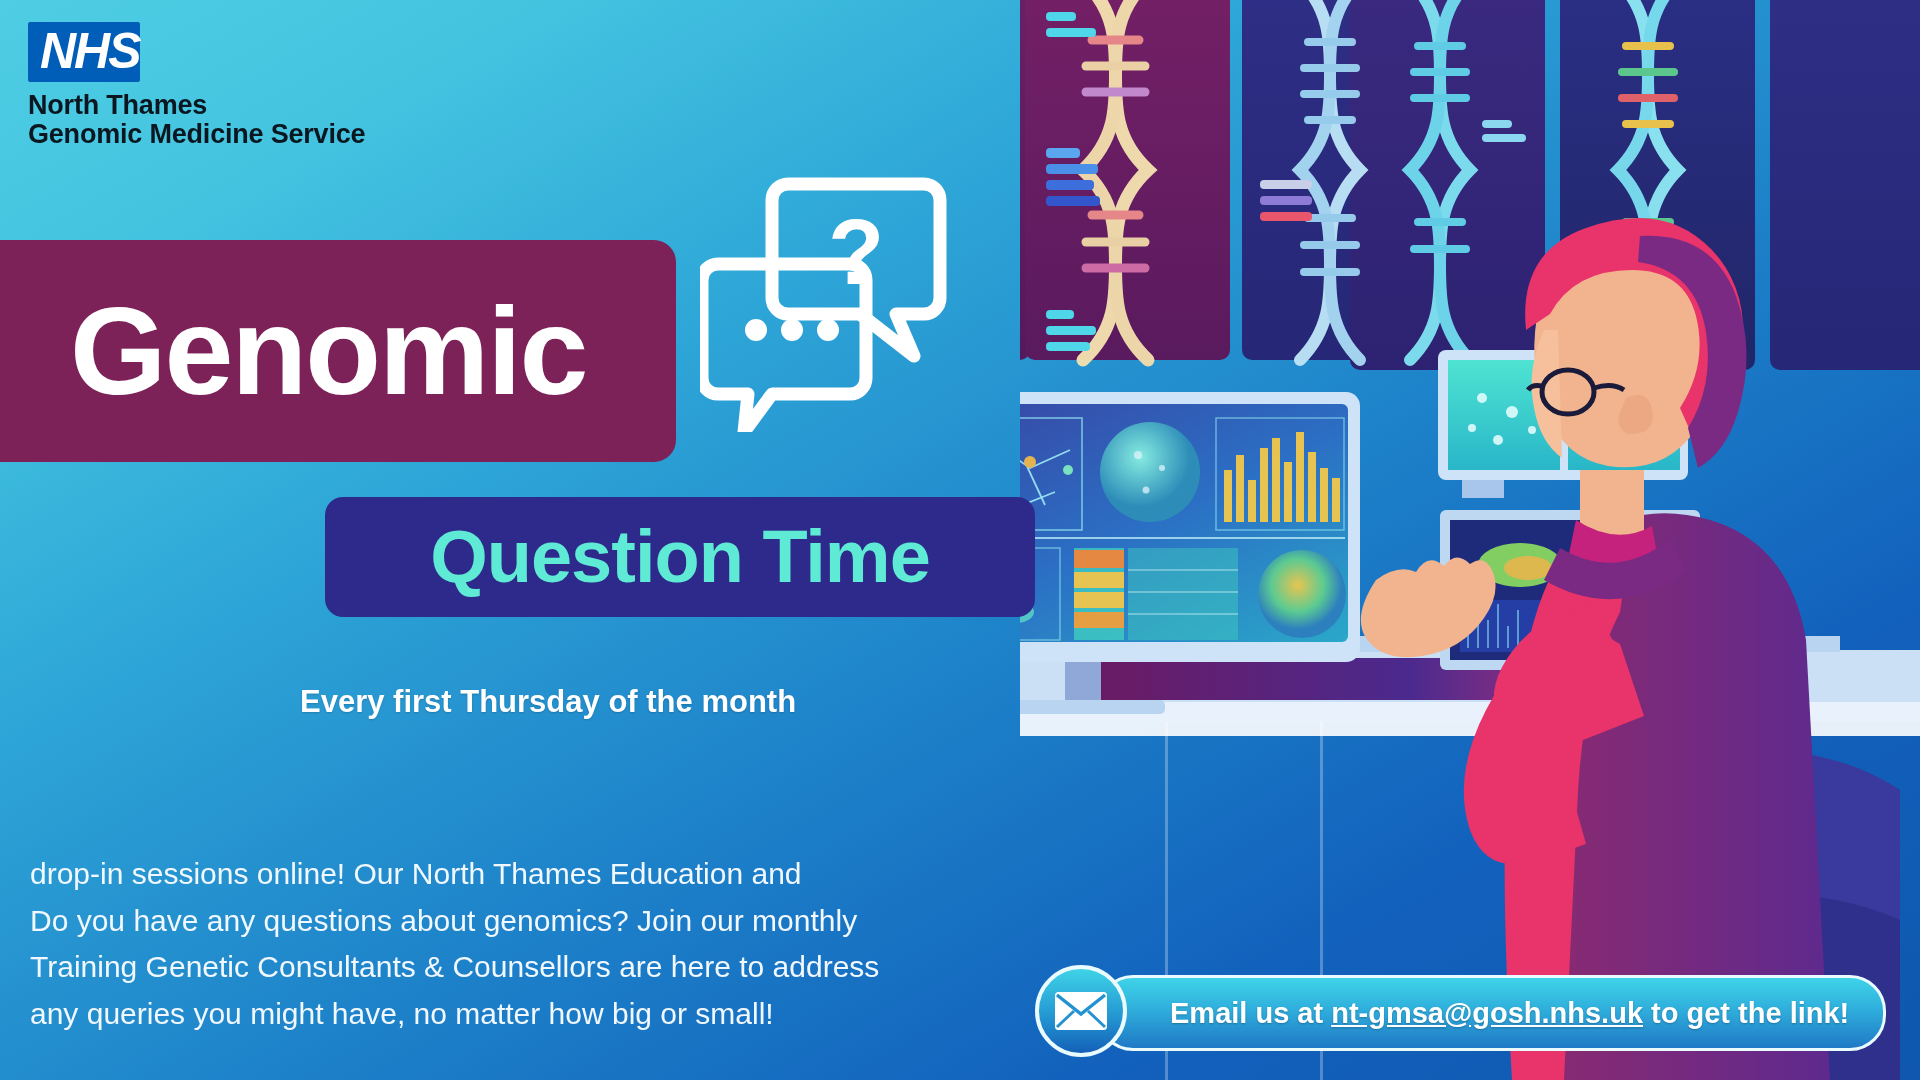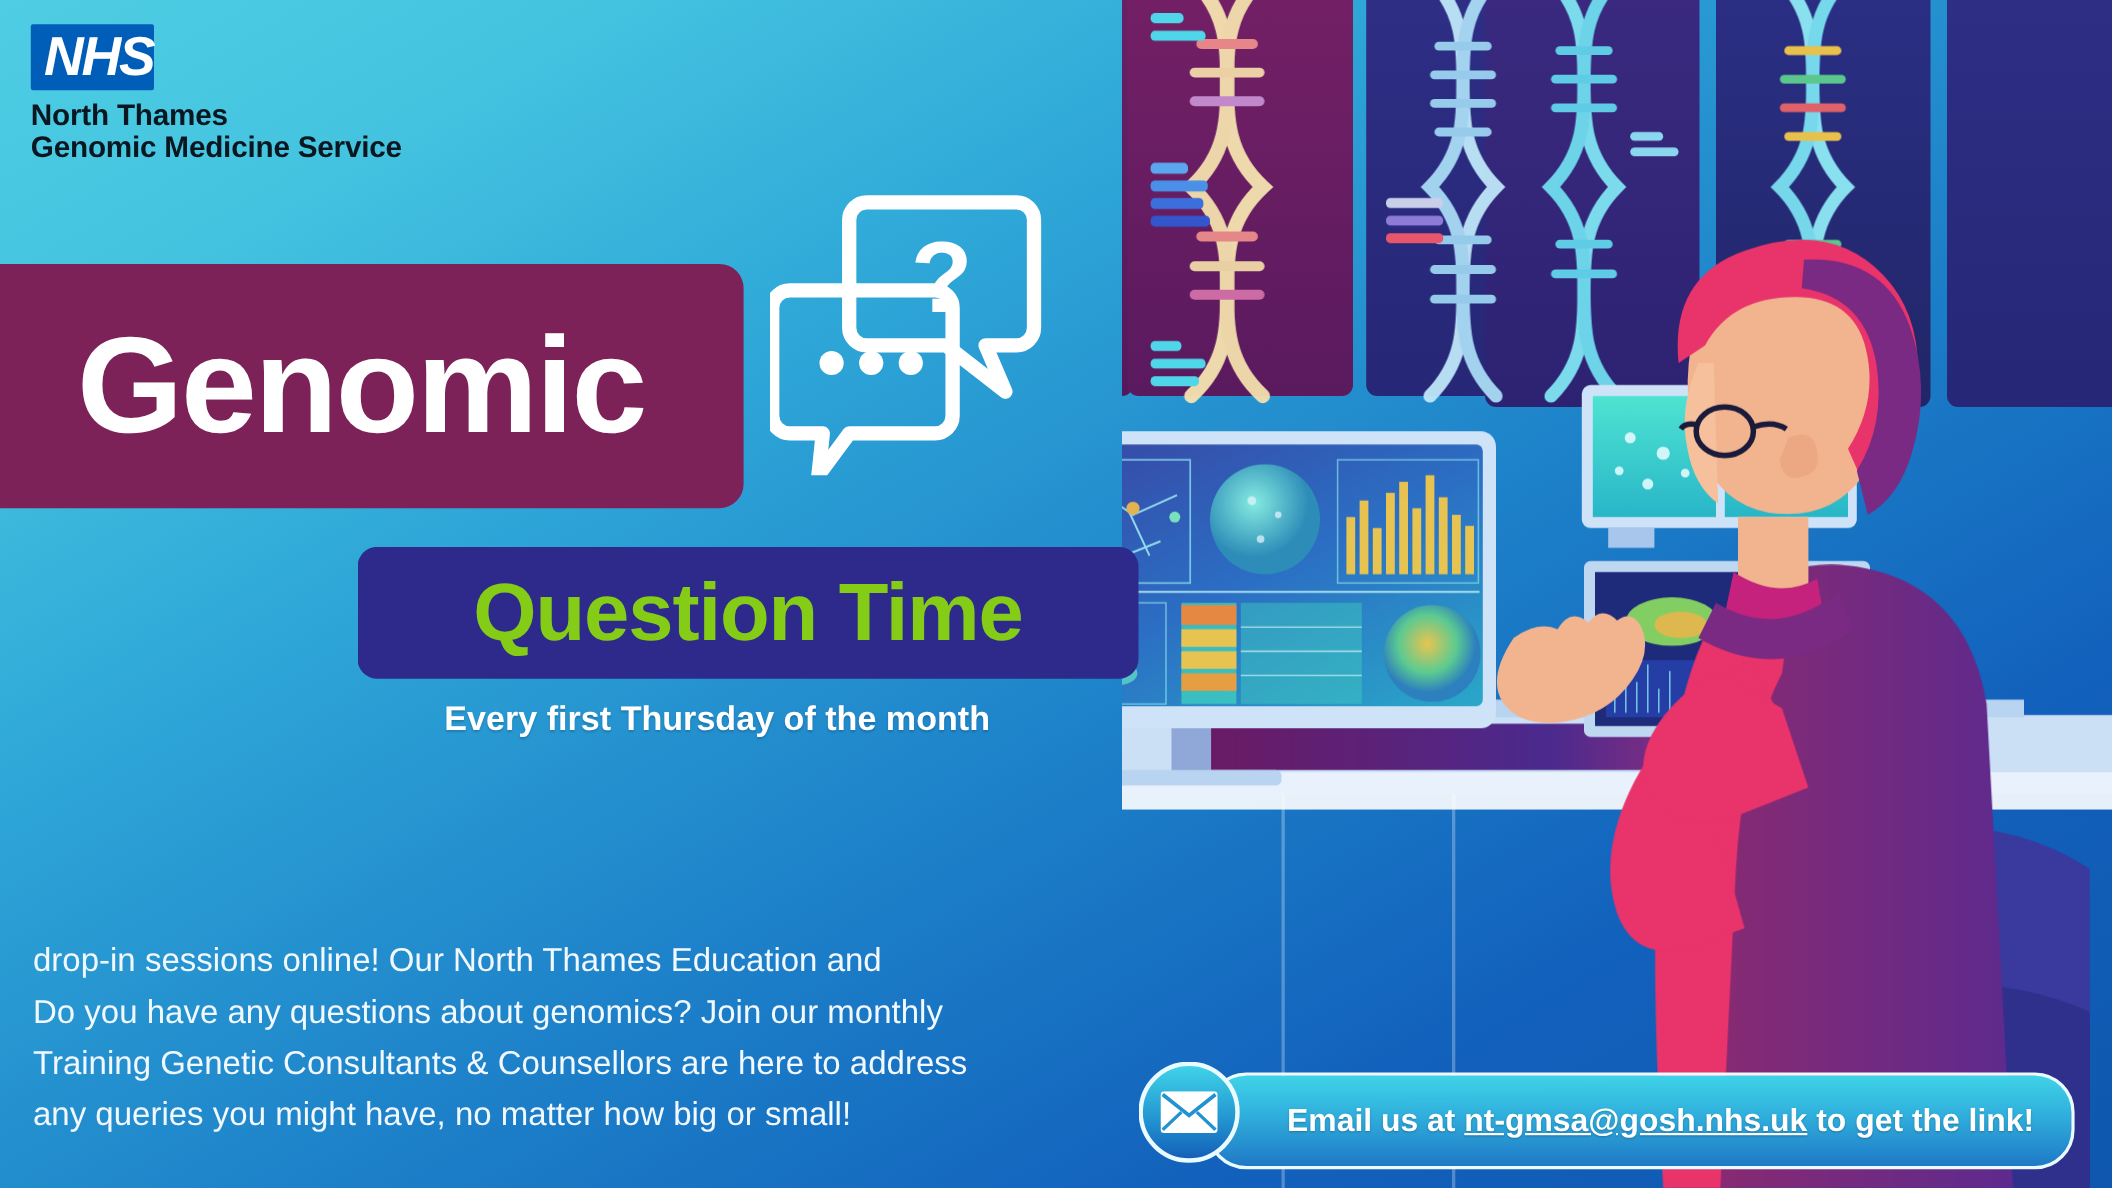--- a/index.html
+++ b/index.html
@@ -40,42 +40,42 @@
     letter-spacing:-2px; line-height:1;
   }
 
   
   #qt-block {
     position:absolute; left:325px; top:497px; width:710px; height:120px;
     background:#2E2A8C; border-radius:18px;
     display:flex; align-items:center; justify-content:center;
   }
   #qt-text {
-    color:#84cc16; font-weight:bold; font-size:74px; letter-spacing:-1px; line-height:1;
-  }
-
-  
-  #schedule { position:absolute; left:300px; top:632px; width:704px; text-align:center; }
+    color:#5eead4; font-weight:bold; font-size:74px; letter-spacing:-1px; line-height:1;
+  }
+
+  
+  #schedule { position:absolute; left:300px; top:680px; width:704px; text-align:left; }
   #schedule div { color:#fff; font-weight:bold; font-size:31px; line-height:1.45;
     text-shadow:0 1px 2px rgba(0,0,0,.18); }
 
   
   #body-copy {
     position:absolute; left:30px; top:855px; width:1010px;
     color:#F2F8FF; font-size:30px; line-height:1.25; font-weight:400;
   }
   #body-copy div { margin-bottom:9px; }
 
   
   #bubbles { position:absolute; left:700px; top:172px; }
 
   
   #email-bar { position:absolute; left:1035px; top:975px; height:72px; }
   #email-pill {
-    position:absolute; left:62px; top:0; height:88px; padding:0 34px 0 70px;
+    position:absolute; left:62px; top:0; height:76px; padding:0 34px 0 70px;
     display:flex; align-items:center;
     border-radius:36px; border:3px solid #EAFBFF;
     background:linear-gradient(180deg,#3FD3E8 0%,#2FAEDC 45%,#1F79C6 100%);
   }
   #email-text { color:#fff; font-weight:bold; font-size:29px; white-space:nowrap;
     text-shadow:0 1px 2px rgba(0,0,0,.25); }
   #email-address { text-decoration:underline; }
   #envelope-circle {
     position:absolute; left:0; top:-10px; width:92px; height:92px; border-radius:50%;
     border:4px solid #EAFBFF;

